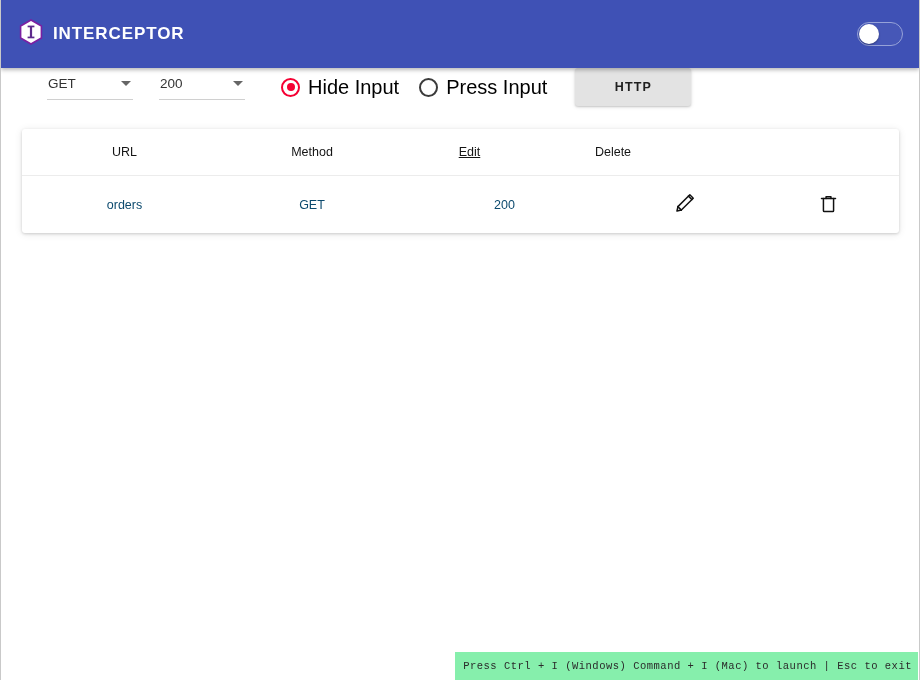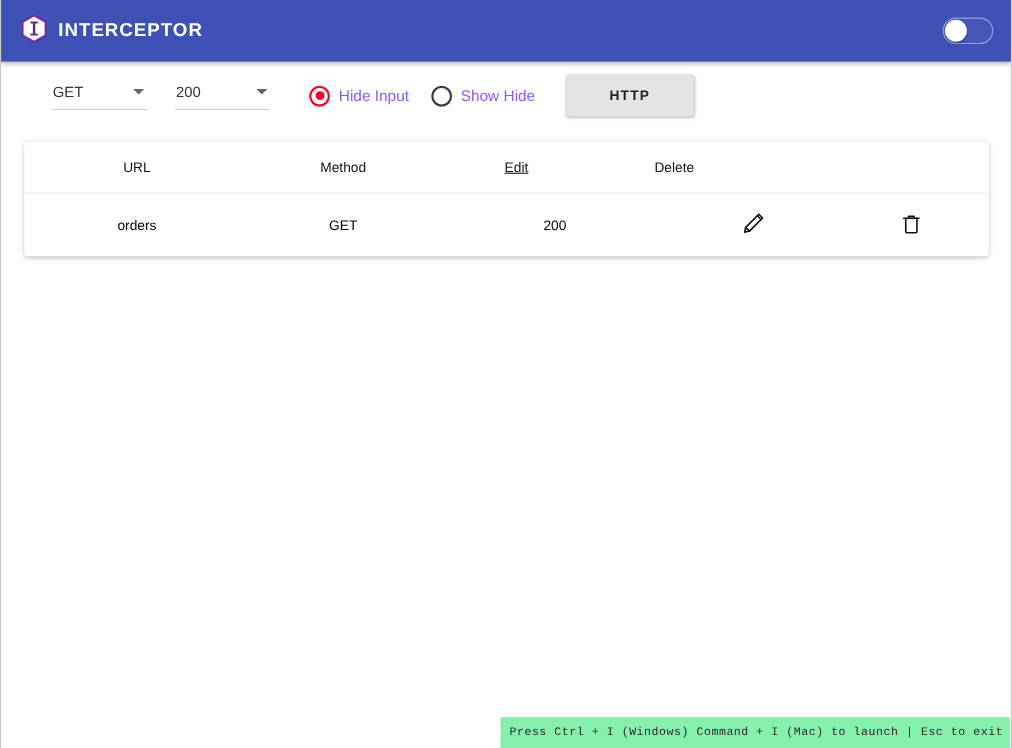--- a/index.html
+++ b/index.html
@@ -20,21 +20,21 @@
     background: #ffffff;
     border-left: 1px solid #c9c9c9;
     border-right: 1px solid #c9c9c9;
     overflow: hidden;
   }
 
   
   #app-bar {
     position: absolute;
     top: 0; left: 0; right: 0;
-    height: 56px;
+    height: 68px;
     background: #3f51b5;
     display: flex;
     align-items: center;
     justify-content: space-between;
     padding: 0 16px 0 18px;
     box-shadow: 0 2px 4px rgba(0,0,0,0.28);
     z-index: 5;
     gap: 36px;
   }
   .brand {
@@ -140,22 +140,22 @@
   .radio-item.checked .radio-mark { border-color: #f50033; }
   .radio-item.checked .radio-mark::after {
     content: "";
     position: absolute;
     top: 3.5px; left: 3.5px;
     width: 8px; height: 8px;
     border-radius: 50%;
     background: #f50033;
   }
   .radio-label {
-    font-size: 14px;
-    color: #8b5cf6;
+    font-size: 20px;
+    color: #000000;
   }
 
   #save-button {
     margin-left: 28px;
     width: 116px;
     height: 38px;
     border: 0;
     border-radius: 3px;
     background: #e3e3e3;
     color: #202020;
@@ -186,21 +186,21 @@
   .rule-row { height: 57px; }
 
   .col { font-size: 12.5px; color: #1e1e1e; text-align: center; }
   .col-url    { width: 205px; }
   .col-method { width: 170px; }
   .col-status { width: 215px; }
   .col-edit   { width: 145px; text-decoration: underline; }
   .col-delete { width: 142px; }
 
   #table-header .col { font-size: 12.5px; color: #141414; text-align: center; }
-  .rule-row .col { font-size: 12.5px; color: #000000; }
+  .rule-row .col { font-size: 12.5px; color: #0c4a6e; }
 
   .icon-btn {
     background: none;
     border: 0;
     padding: 0;
     cursor: pointer;
     line-height: 0;
     display: inline-block;
   }
 
@@ -257,21 +257,21 @@
       <span class="caret"></span>
     </div>
 
     <div class="radio-group">
       <label class="radio-item checked">
         <span class="radio-mark"></span>
         <span class="radio-label">Hide Input</span>
       </label>
       <label class="radio-item">
         <span class="radio-mark"></span>
-        <span class="radio-label">Show Hide</span>
+        <span class="radio-label">Press Input</span>
       </label>
     </div>
 
     <button id="save-button">HTTP</button>
   </div>
 
   <div id="rules-card">
 
     <div class="t-row" id="table-header">
       <div class="col col-url">URL</div>

